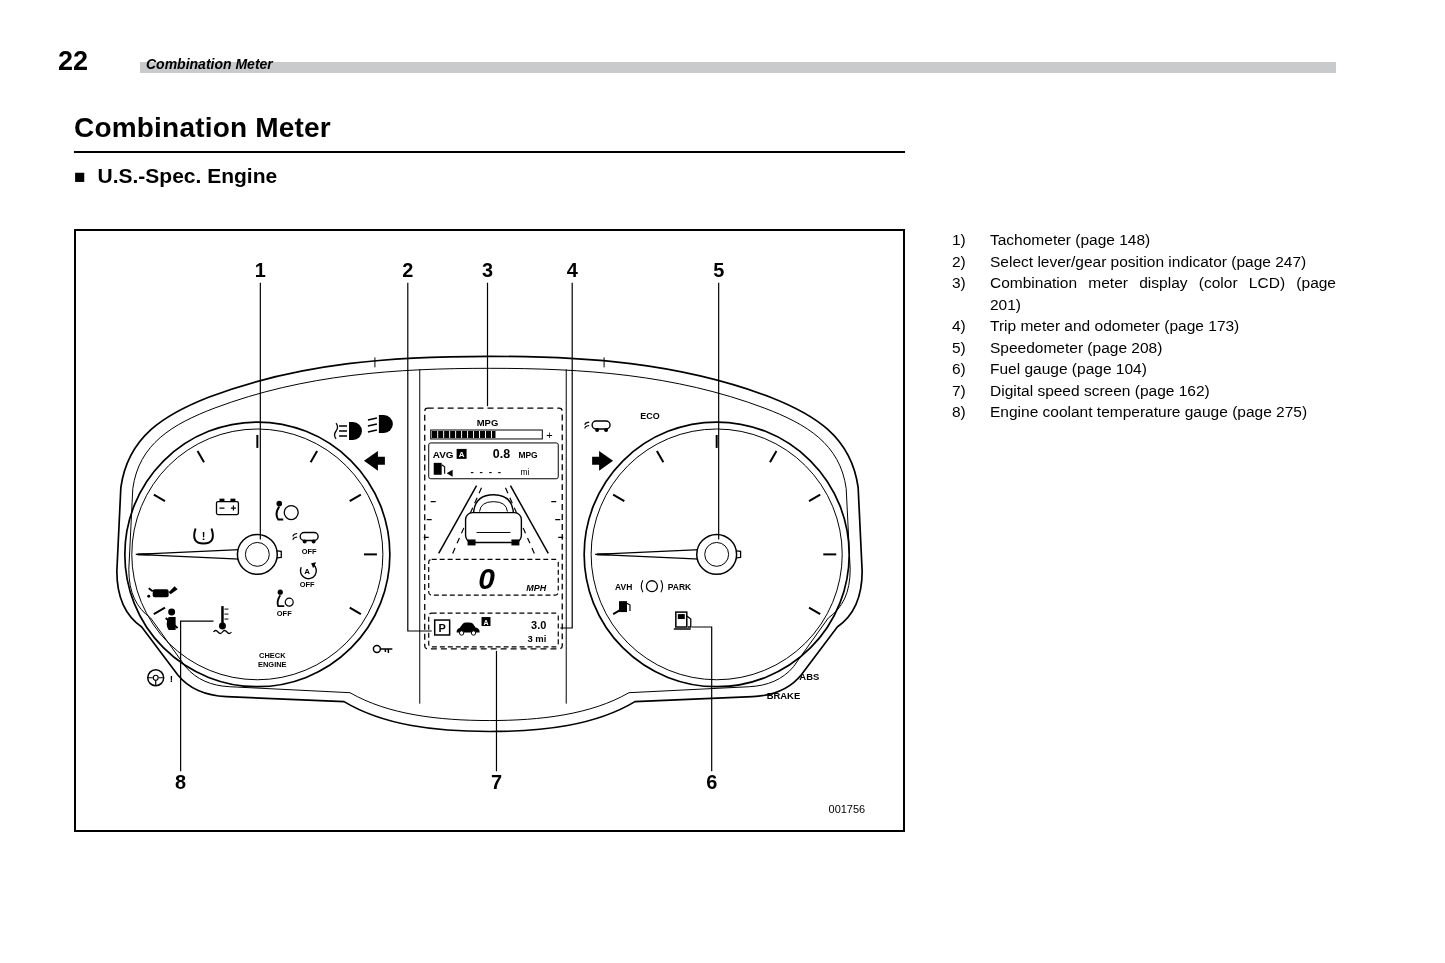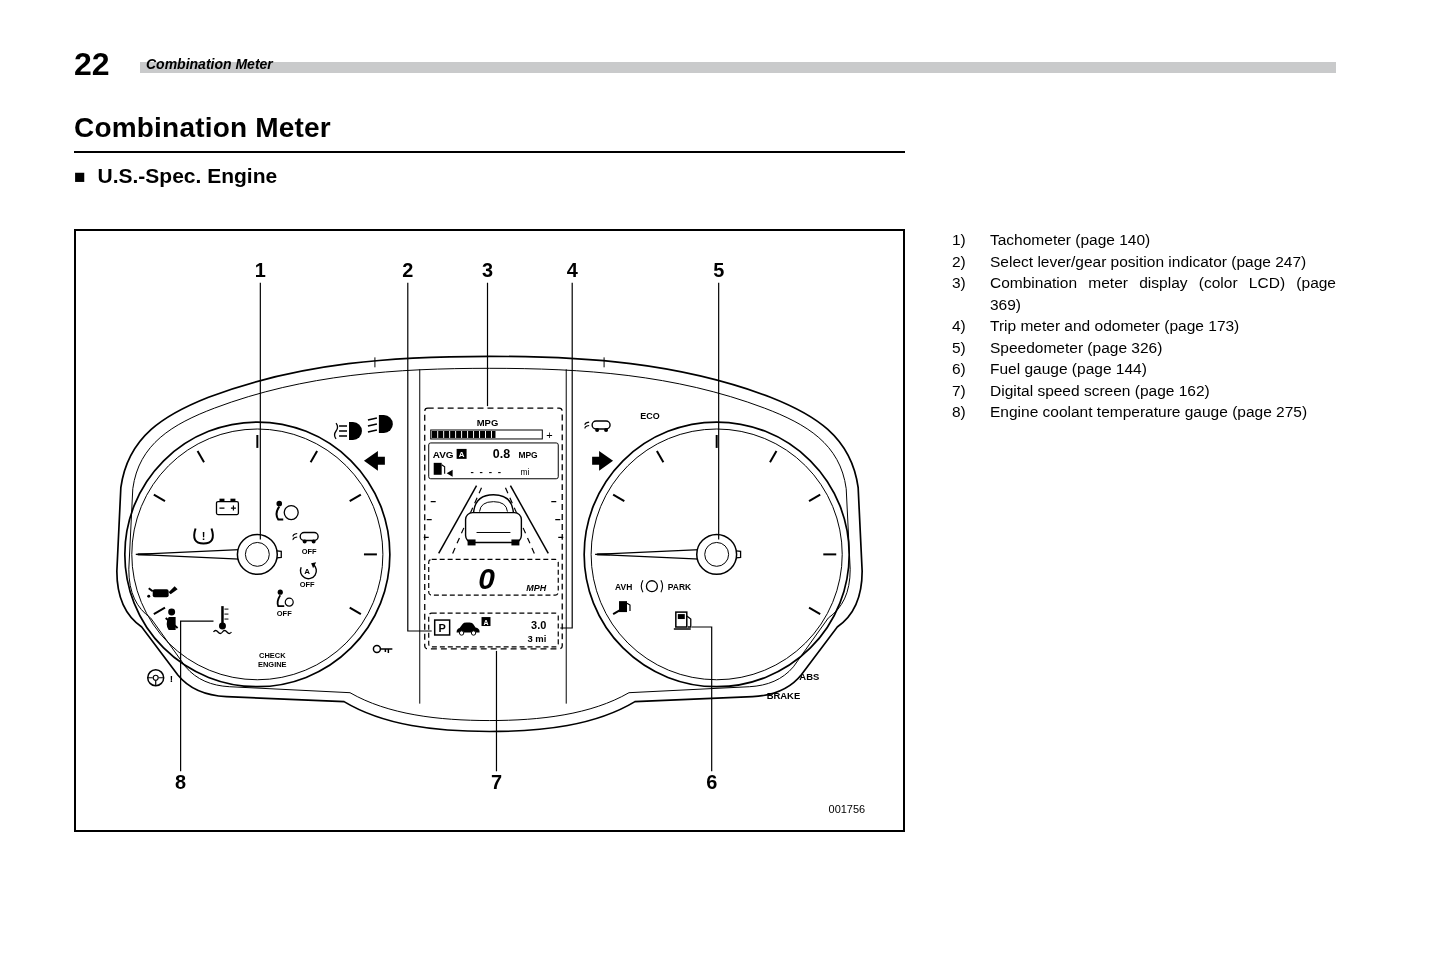--- a/index.html
+++ b/index.html
@@ -1,21 +1,21 @@
 <!DOCTYPE html>
 <html><head>
 <meta charset="utf-8">
 <style>
   * { box-sizing: border-box; }
   html, body { margin: 0; padding: 0; }
   body {
     width: 1445px; height: 963px; background: #ffffff; color: #000;
     font-family: "Liberation Sans", sans-serif; position: relative; overflow: hidden;
   }
-  .pagenum { position: absolute; left: 74px; top: 46px; font-size: 32px; font-weight: bold; }
+  .pagenum { position: absolute; left: 58px; top: 46px; font-size: 27px; font-weight: bold; }
   .headbar { position: absolute; left: 140px; top: 62px; width: 1196px; height: 11px; background: #c9cacb; }
   .runhead { position: absolute; left: 146px; top: 56px; font-size: 14px; font-weight: bold; font-style: italic; z-index: 2; }
   .doc-title { position: absolute; left: 74px; top: 112px; font-size: 28px; font-weight: bold; letter-spacing: 0.2px; }
   .title-rule { position: absolute; left: 74px; top: 151px; width: 831px; height: 2px; background: #000; }
   .subsection { position: absolute; left: 74px; top: 164px; font-size: 21px; font-weight: bold; display: flex; align-items: center; gap: 12px; }
   .subsection .marker { font-size: 19px; line-height: 1; }
   .figure-box { position: absolute; left: 74px; top: 229px; width: 831px; height: 603px; border: 2px solid #000; background: #fff; }
   .figure-box svg { display: block; width: 827px; height: 599px; }
   svg text { font-family: "Liberation Sans", sans-serif; }
   .legend { position: absolute; left: 952px; top: 229px; width: 384px; font-size: 15.5px; line-height: 21.5px; }
@@ -297,41 +297,41 @@
       <text x="638" y="561">6</text>
     </g>
 
     <text x="792" y="585" font-size="11" text-anchor="end">001756</text>
   </svg>
 </div>
 
 <div class="legend">
   <div class="legend-item">
     <span class="num">1)</span>
-    <span class="txt">Tachometer (page 140)</span>
+    <span class="txt">Tachometer (page 148)</span>
   </div>
   <div class="legend-item">
     <span class="num">2)</span>
     <span class="txt">Select lever/gear position indicator (page 247)</span>
   </div>
   <div class="legend-item">
     <span class="num">3)</span>
-    <span class="txt">Combination meter display (color LCD) (page 369)</span>
+    <span class="txt">Combination meter display (color LCD) (page 201)</span>
   </div>
   <div class="legend-item">
     <span class="num">4)</span>
     <span class="txt">Trip meter and odometer (page 173)</span>
   </div>
   <div class="legend-item">
     <span class="num">5)</span>
-    <span class="txt">Speedometer (page 326)</span>
+    <span class="txt">Speedometer (page 208)</span>
   </div>
   <div class="legend-item">
     <span class="num">6)</span>
-    <span class="txt">Fuel gauge (page 144)</span>
+    <span class="txt">Fuel gauge (page 104)</span>
   </div>
   <div class="legend-item">
     <span class="num">7)</span>
     <span class="txt">Digital speed screen (page 162)</span>
   </div>
   <div class="legend-item">
     <span class="num">8)</span>
     <span class="txt">Engine coolant temperature gauge (page 275)</span>
   </div>
 </div>

